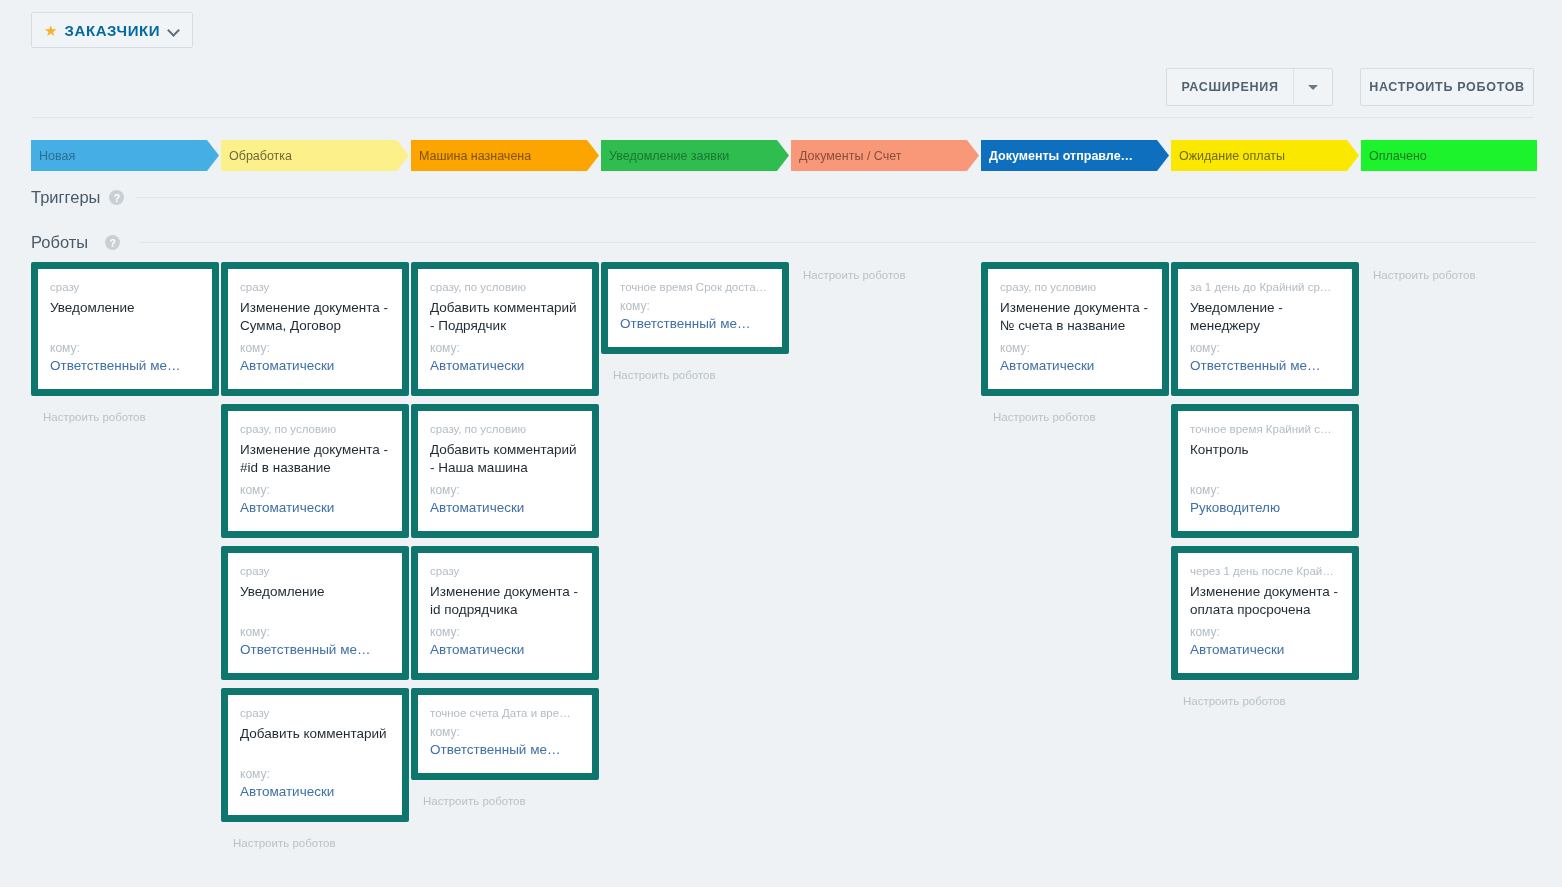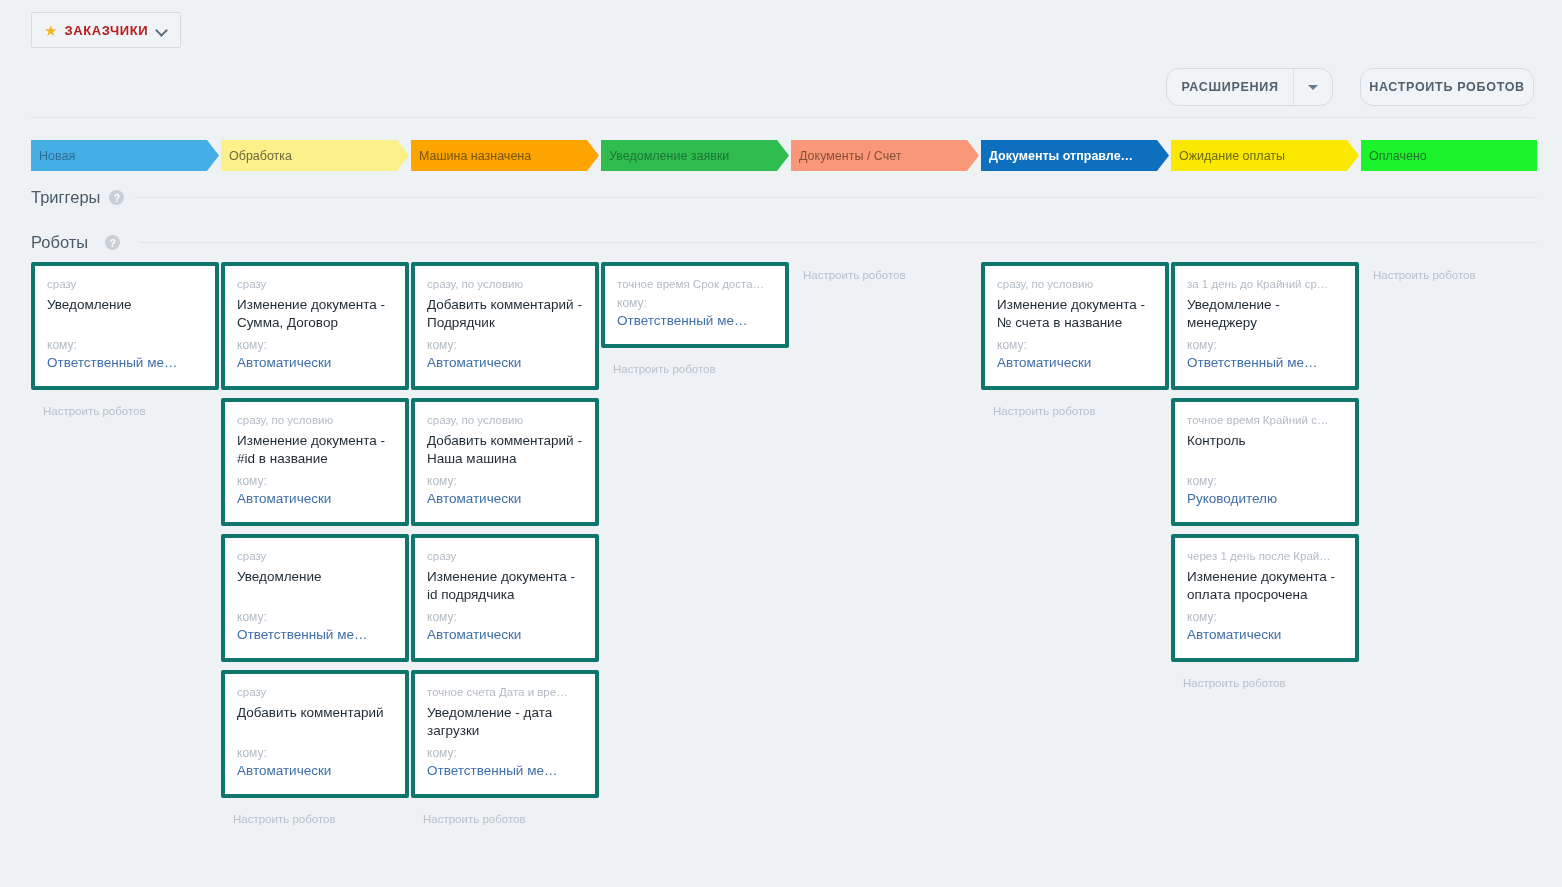--- a/index.html
+++ b/index.html
@@ -39,24 +39,24 @@
     cursor: pointer;
     user-select: none;
   }
   .entity-select .star-icon {
     font-size: 15px;
     color: #f5b324;
     line-height: 1;
     display: block;
   }
   .entity-select .entity-label {
-    font-size: 13px;
+    font-size: 15px;
     letter-spacing: 0.6px;
     font-weight: 700;
-    color: #b91c1c;
+    color: #0369a1;
     white-space: nowrap;
   }
   .entity-select .chevron {
     width: 10px; height: 10px;
     position: relative;
     margin-left: 2px;
   }
   .entity-select .chevron::after {
     content: "";
     position: absolute;
@@ -68,21 +68,21 @@
   }
 
   .btn-group {
     position: absolute;
     top: 68px;
     height: 38px;
     display: flex;
     align-items: stretch;
     background: #f1f4f6;
     border: 1px solid #d6dde2;
-    border-radius: 13px;
+    border-radius: 2px;
     box-sizing: border-box;
     cursor: pointer;
     user-select: none;
   }
   .btn-ext { left: 1166px; width: 167px; }
   .btn-ext .btn-main {
     flex: 1;
     display: flex;
     align-items: center;
     justify-content: center;
@@ -195,21 +195,21 @@
   .column {
     width: 190px;
     flex: 0 0 190px;
     display: flex;
     flex-direction: column;
   }
   .card {
     width: 188px;
     box-sizing: border-box;
     background: #ffffff;
-    border: 4px solid #0f766e;
+    border: 7px solid #0f766e;
     border-radius: 2px;
     padding: 11px 12px 14px 12px;
     margin-bottom: 8px;
     cursor: pointer;
   }
   .card .cond {
     font-size: 11.5px;
     color: #b3bcc4;
     line-height: 15px;
     white-space: nowrap;
@@ -369,21 +369,20 @@
         <div class="to-value">Автоматически</div>
       </div>
       <div class="card">
         <div class="cond">сразу</div>
         <div class="title">Изменение документа - id подрядчика</div>
         <div class="to-label">кому:</div>
         <div class="to-value">Автоматически</div>
       </div>
       <div class="card">
         <div class="cond">точное счета Дата и вре…</div>
-        <div class="title">Уведомление - дата загрузки</div>
         <div class="to-label">кому:</div>
         <div class="to-value">Ответственный ме…</div>
       </div>
       <div class="add-slot">Настроить роботов</div>
     </div>
     <div class="column">
       <div class="card">
         <div class="cond">точное время Срок доста…</div>
         <div class="to-label">кому:</div>
         <div class="to-value">Ответственный ме…</div>

